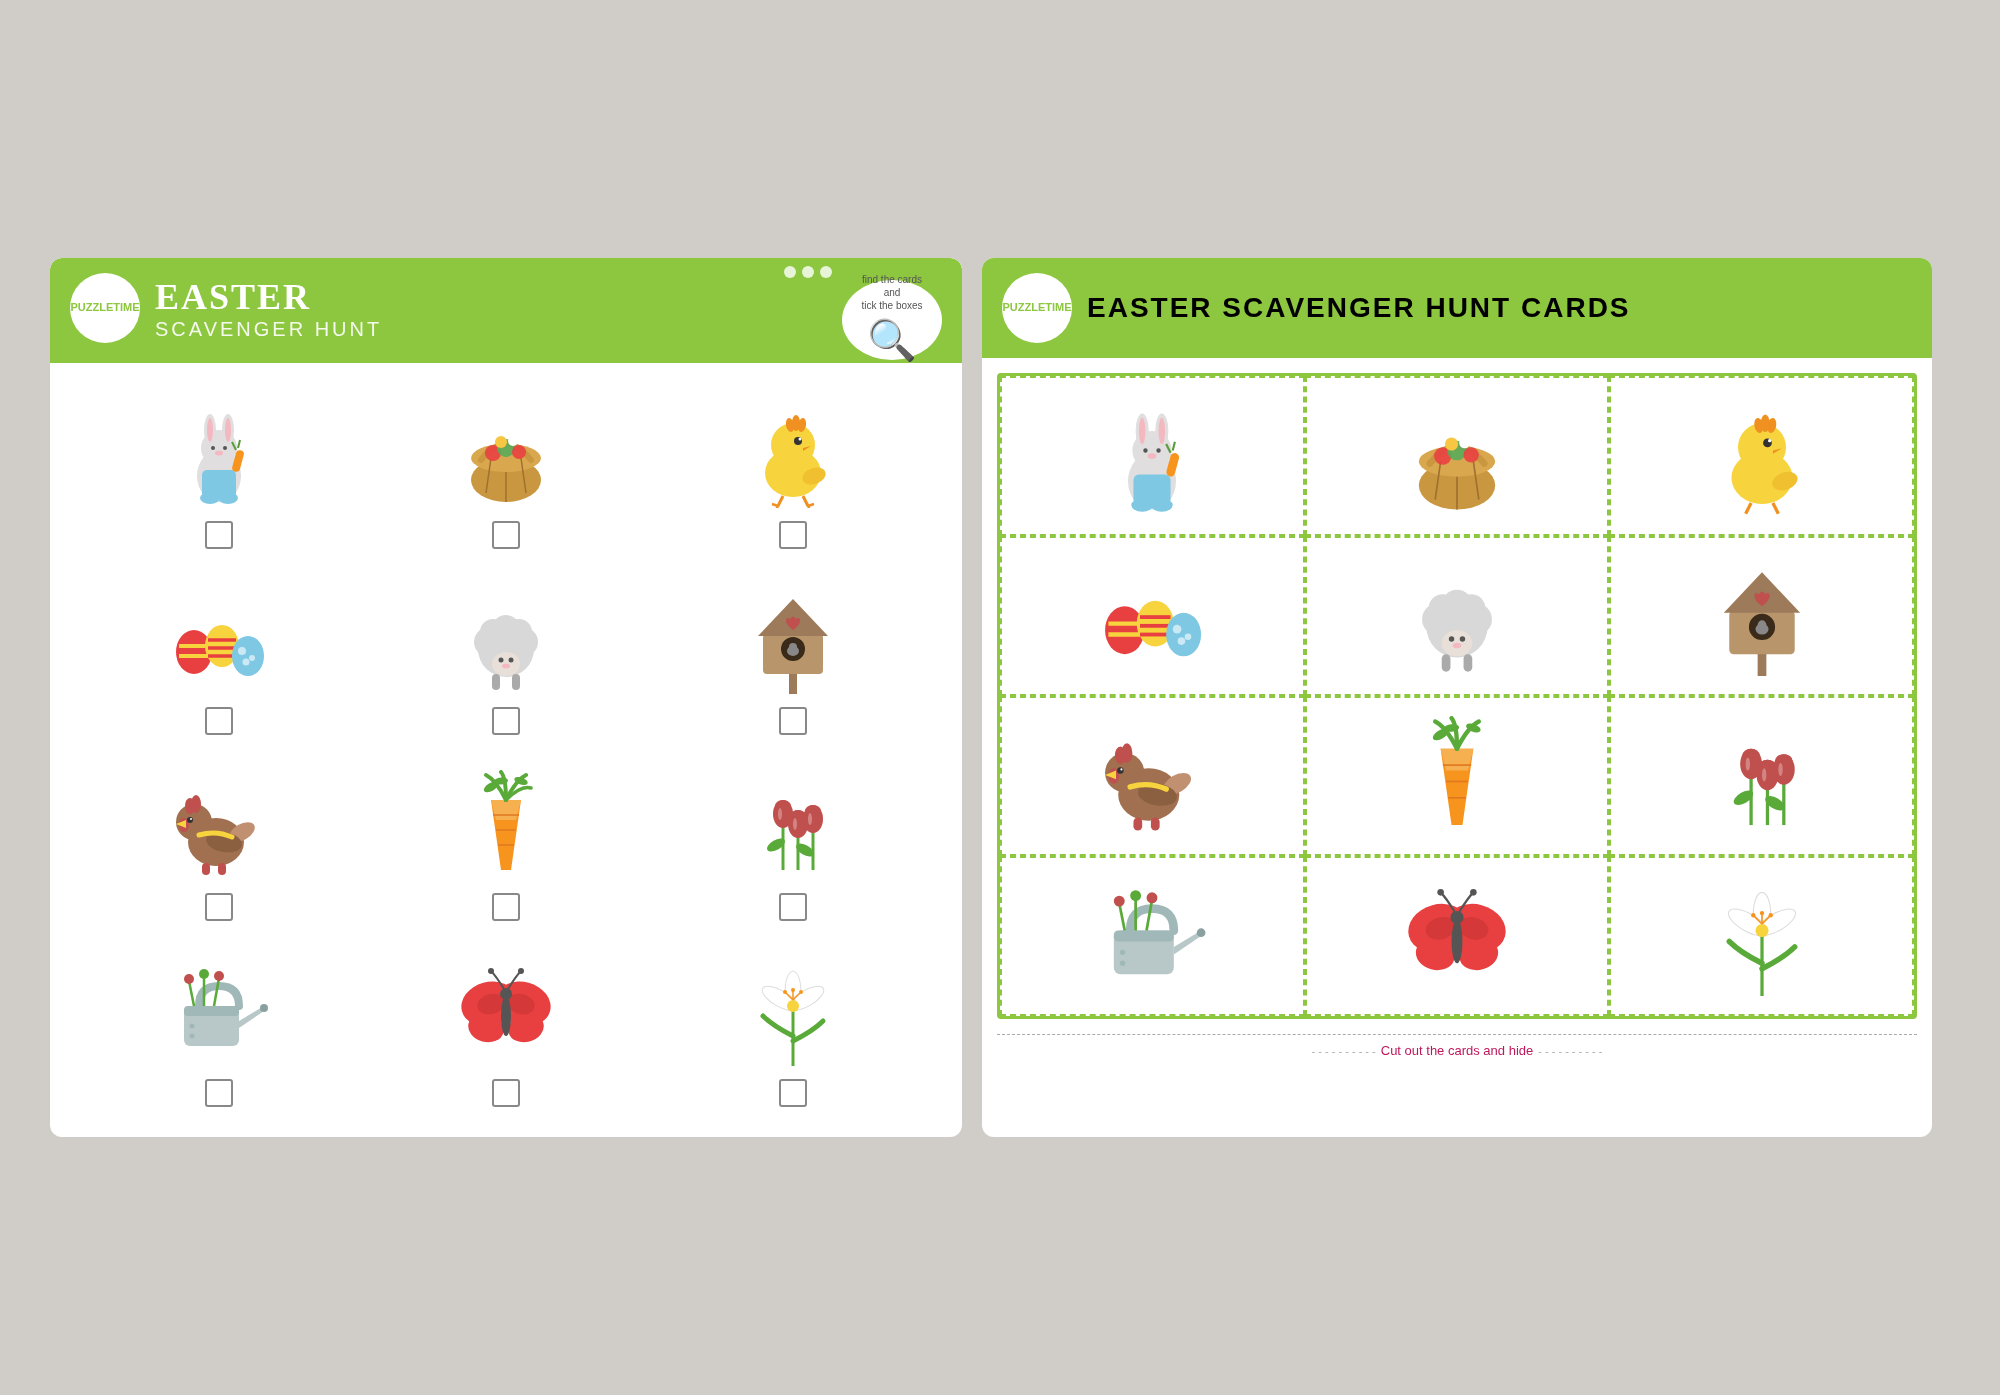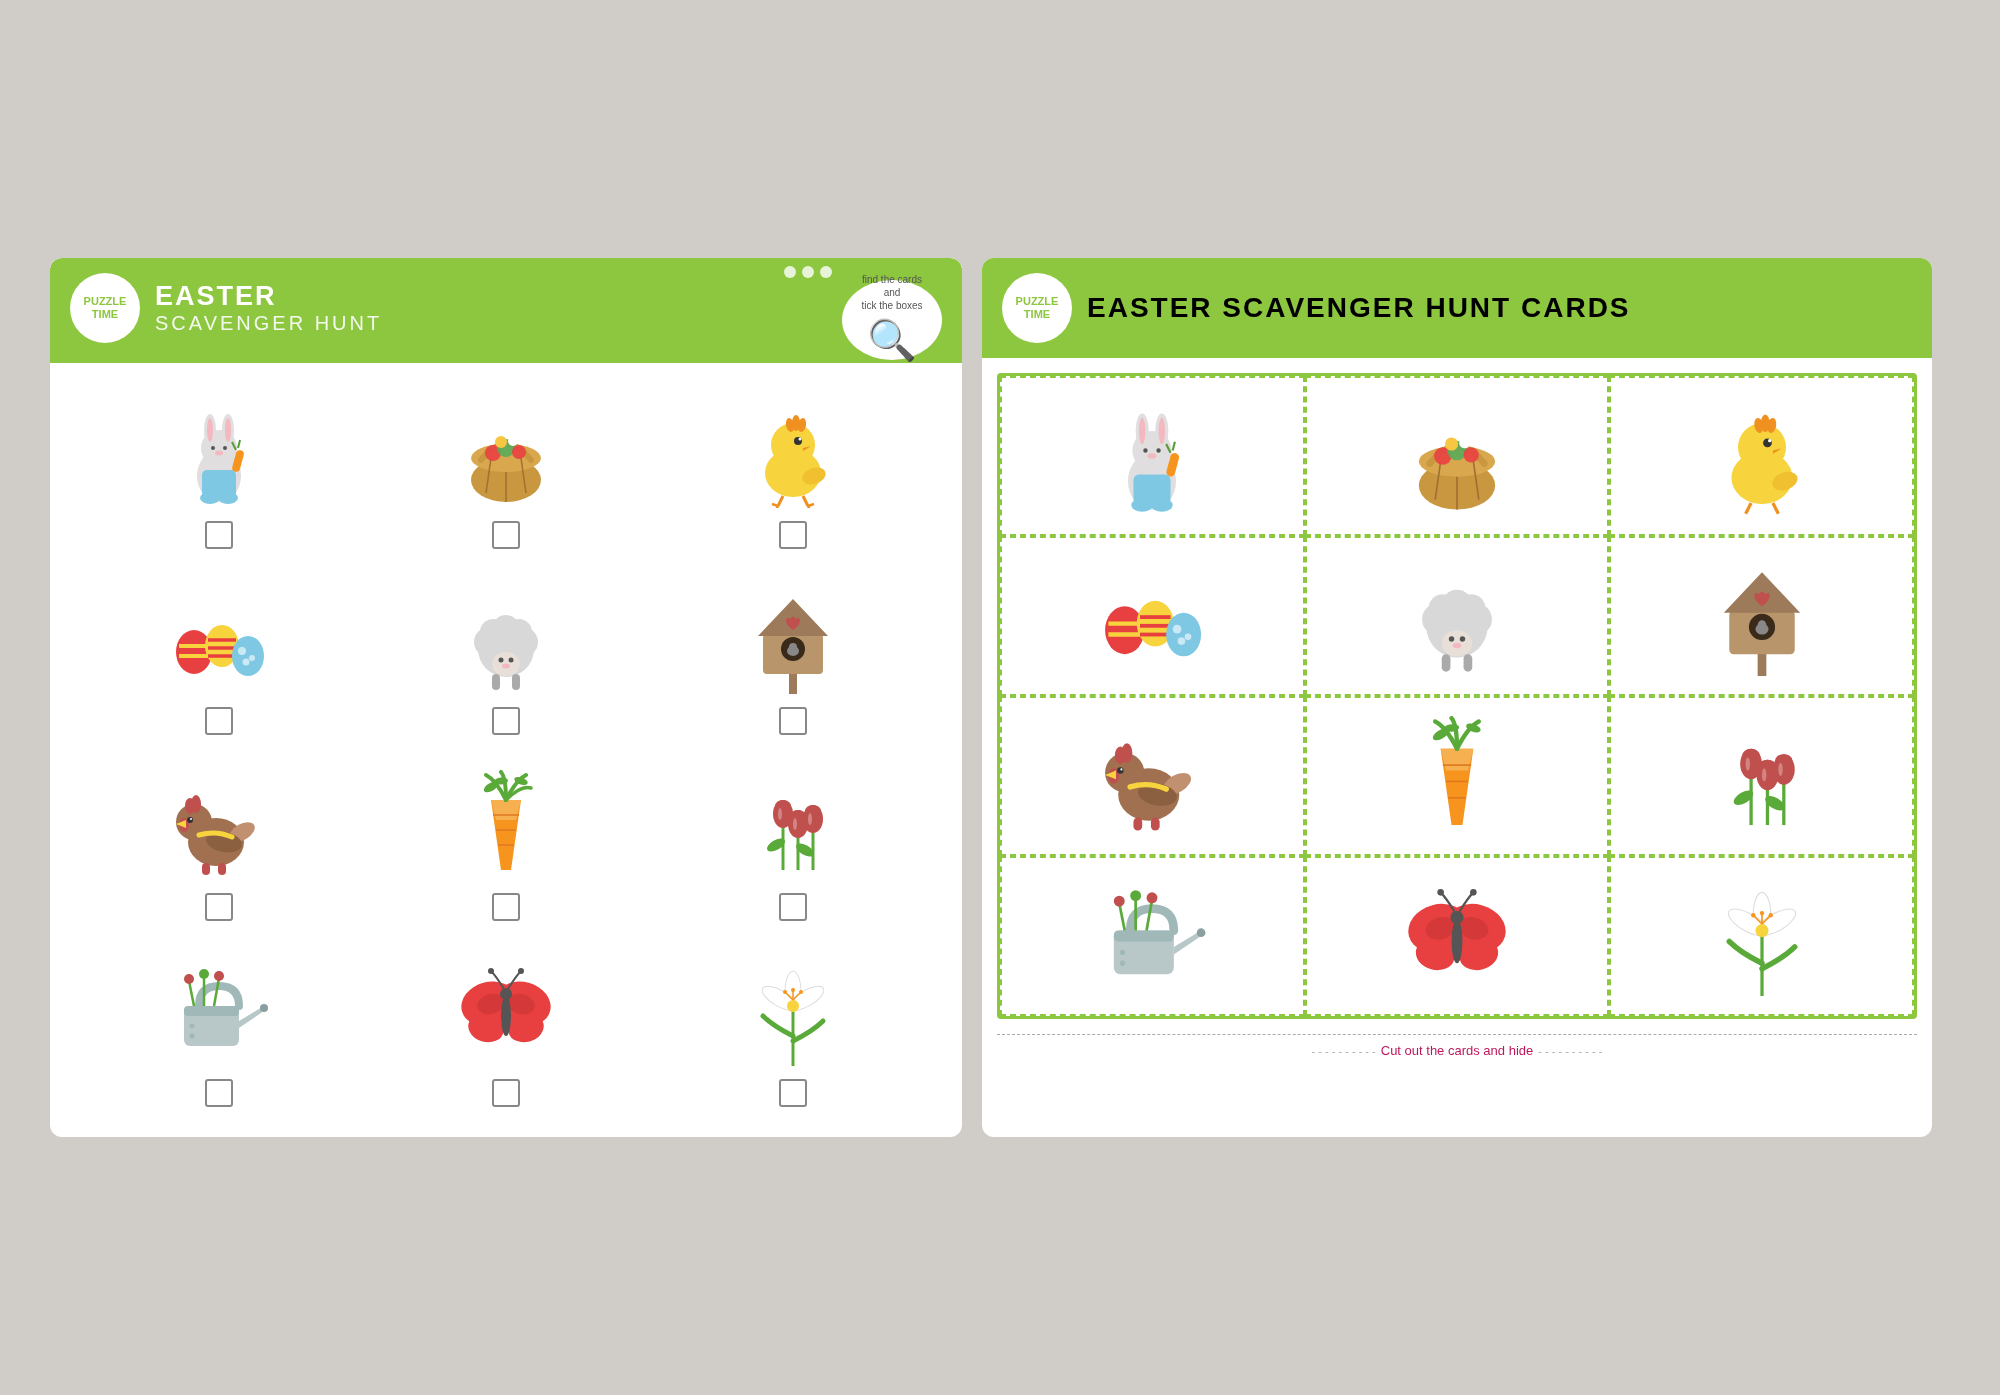--- a/index.html
+++ b/index.html
@@ -35,38 +35,39 @@
       gap: 15px;
       border-radius: 12px 12px 0 0;
       position: relative;
     }
     .puzzle-time-badge {
       background: white;
       border-radius: 50%;
       width: 70px;
       height: 70px;
       display: flex;
-      flex-direction: column;
+      flex-direction: row;
       align-items: center;
       justify-content: center;
       font-size: 11px;
       font-weight: bold;
       color: #8dc63f;
       text-align: center;
       line-height: 1.2;
       flex-shrink: 0;
     }
     .header-title {
       color: white;
     }
     .header-title .main-title {
-      font-size: 27px;
+      font-size: 36px;
       font-weight: 900;
       text-transform: uppercase;
       letter-spacing: 2px;
+      font-family: Liberation Serif, serif;
     }
     .header-title .sub-title {
       font-size: 20px;
       text-transform: uppercase;
       letter-spacing: 3px;
       opacity: 0.9;
     }
     .magnifier-badge {
       position: absolute;
       right: 20px;

